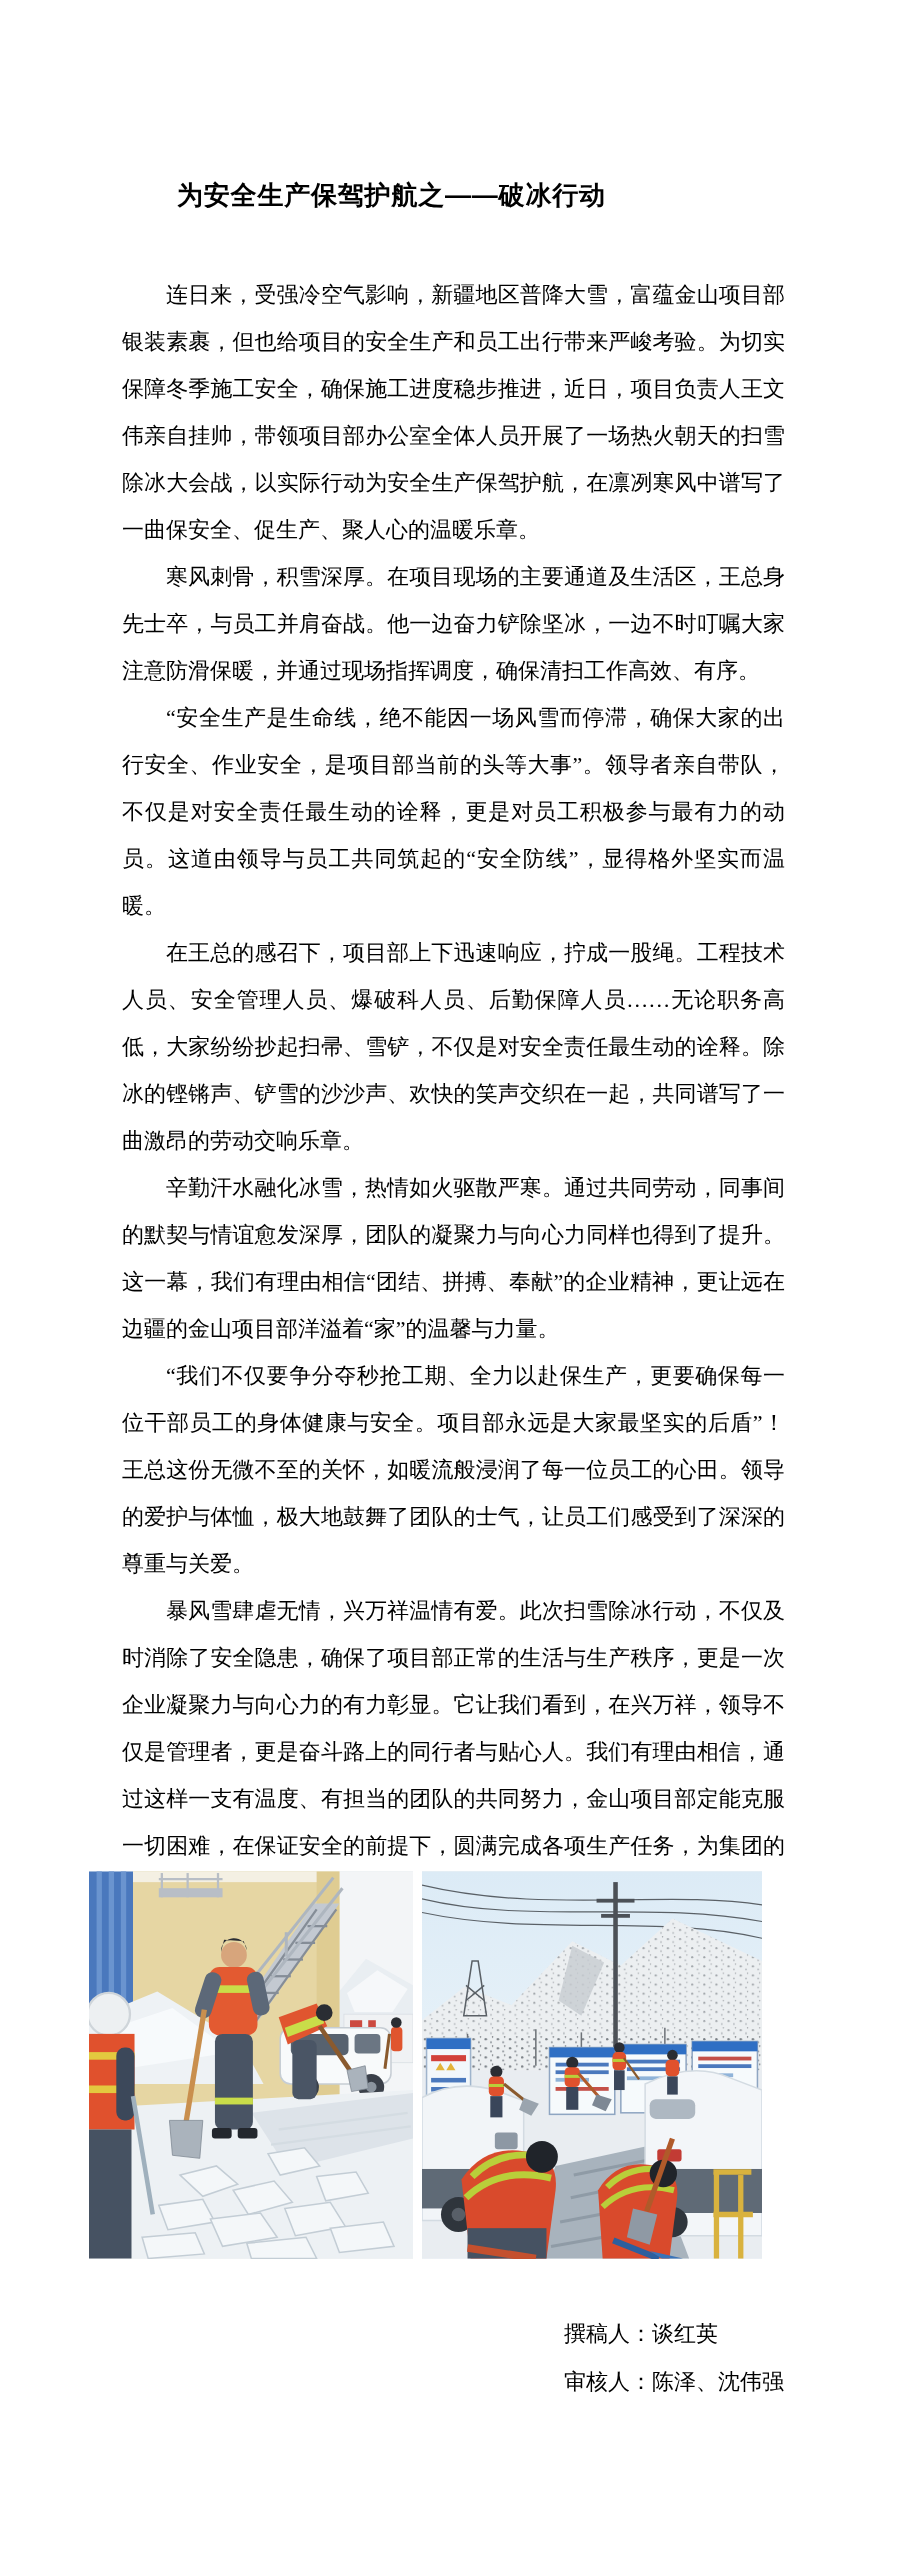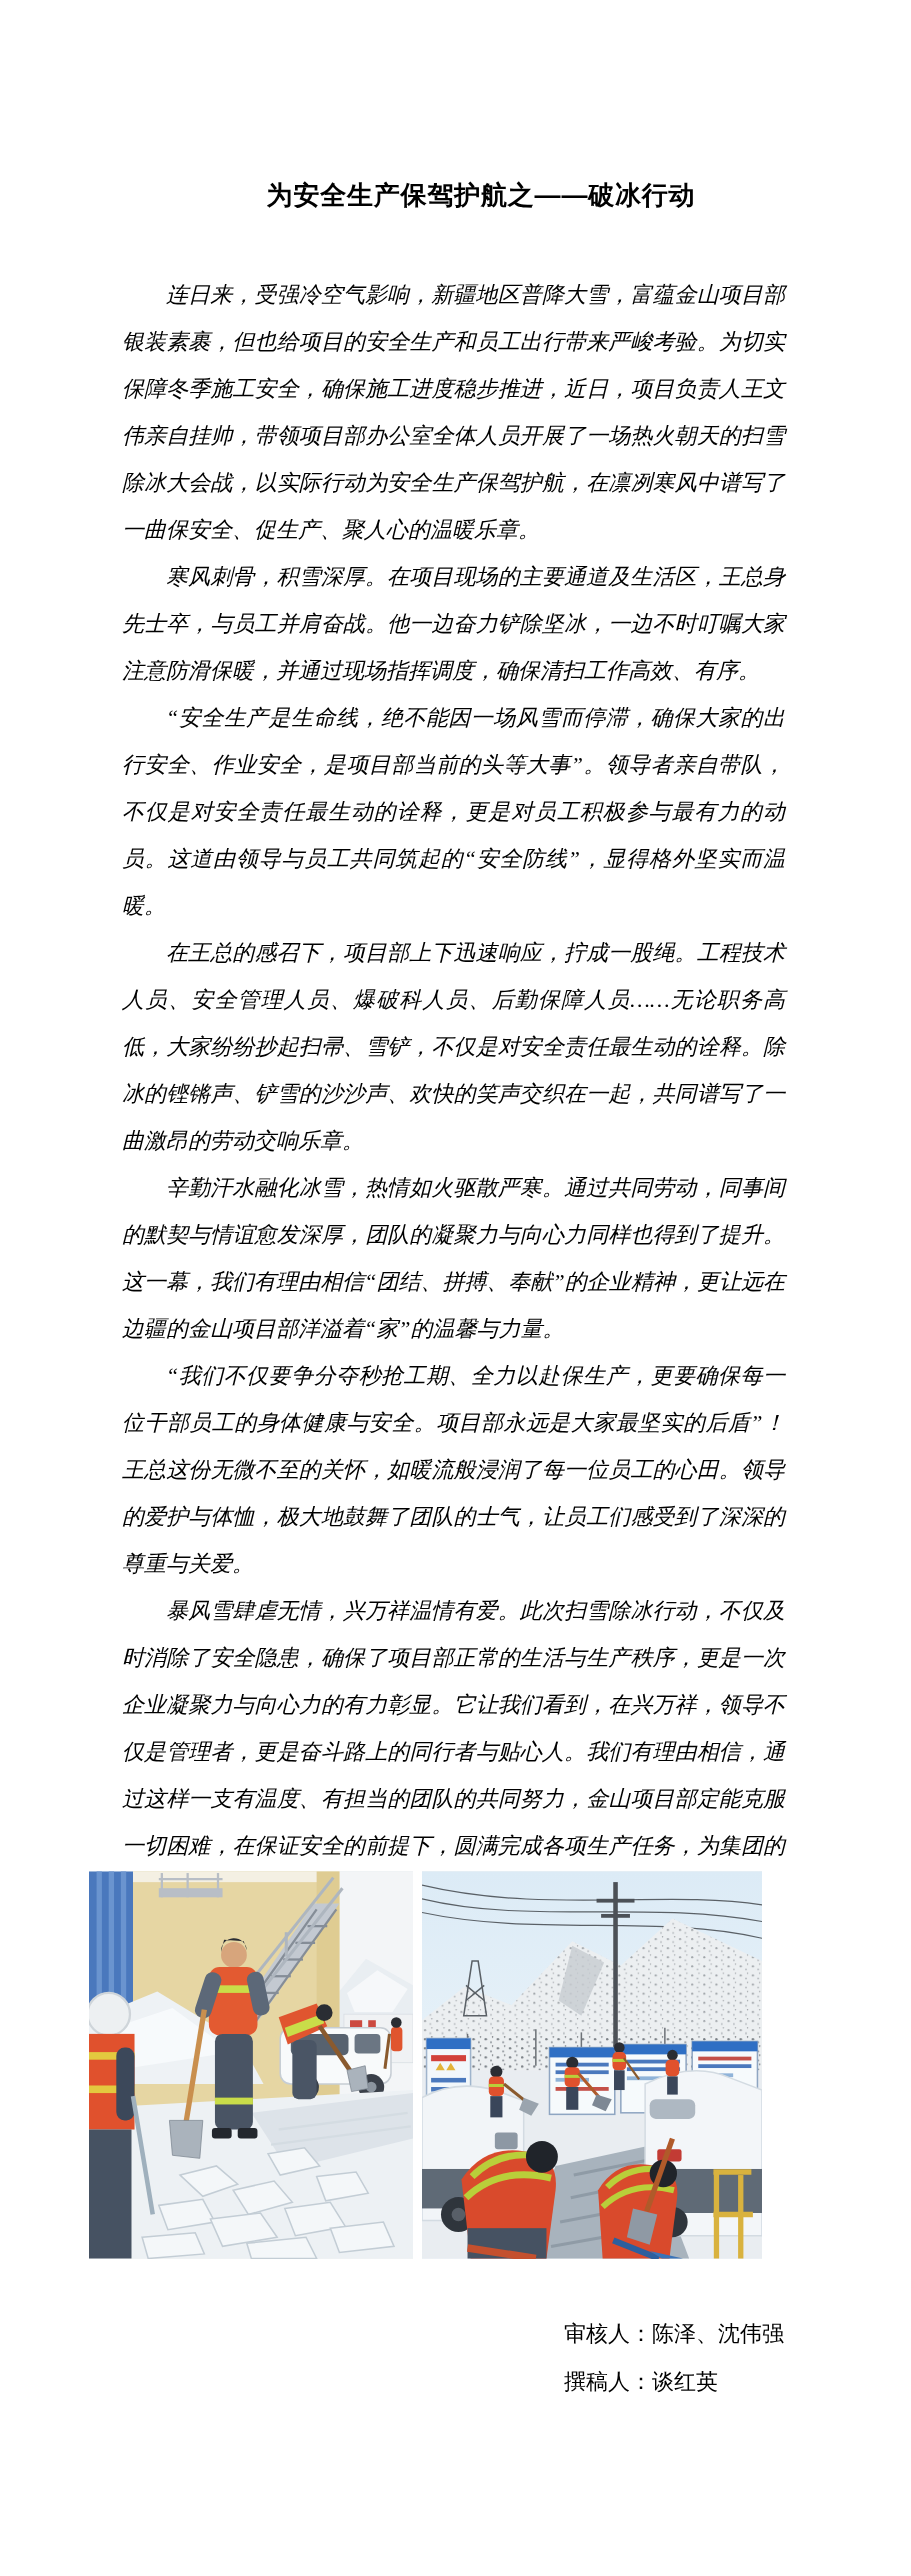--- a/index.html
+++ b/index.html
@@ -14,39 +14,38 @@
     overflow: hidden;
   }
   .title {
     position: absolute;
     top: 176px;
     left: 122px;
     width: 663px;
     margin: 0;
     box-sizing: border-box;
     padding-left: 55px;
-    text-align: center;
     font-family: "Liberation Sans", "DejaVu Sans", sans-serif;
     font-size: 26px;
     line-height: 38px;
     font-weight: 700;
     letter-spacing: 0.8px;
     white-space: nowrap;
   }
   .body-text {
     position: absolute;
     top: 271px;
     left: 122px;
     width: 663px;
     font-size: 22px;
     line-height: 47px;
     text-align: justify;
     text-justify: inter-ideograph;
   }
-  .body-text p { margin: 0; text-indent: 44px; font-style: italic; }
+  .body-text p { margin: 0; text-indent: 44px; }
   figure.photo {
     position: absolute;
     margin: 0;
     overflow: hidden;
     background: #eef1f4;
   }
   .photo-left  { left: 89px; top: 1871px; width: 324px; height: 388px; }
   .photo-right { left: 422px; top: 1871px; width: 340px; height: 388px; }
   .credits {
     position: absolute;
@@ -357,18 +356,18 @@
         <circle cx="318" cy="398" r="18" fill="#20242a"></circle>
         <line x1="330" y1="352" x2="296" y2="448" stroke="#b05a2a" stroke-width="7"></line>
         <polygon points="278,444 310,452 300,492 270,482" fill="#8f99a4"></polygon>
         <line x1="252" y1="486" x2="312" y2="510" stroke="#2c5f9e" stroke-width="8"></line>
         <polygon points="300,500 344,510 316,510" fill="#3a73b8"></polygon>
       </g>
     </svg>
   </figure>
 
   <div class="credits">
+    <div>撰稿人：谈红英</div>
     <div>审核人：陈泽、沈伟强</div>
-    <div>撰稿人：谈红英</div>
   </div>
 
 </div>
 
 
 </body></html>

